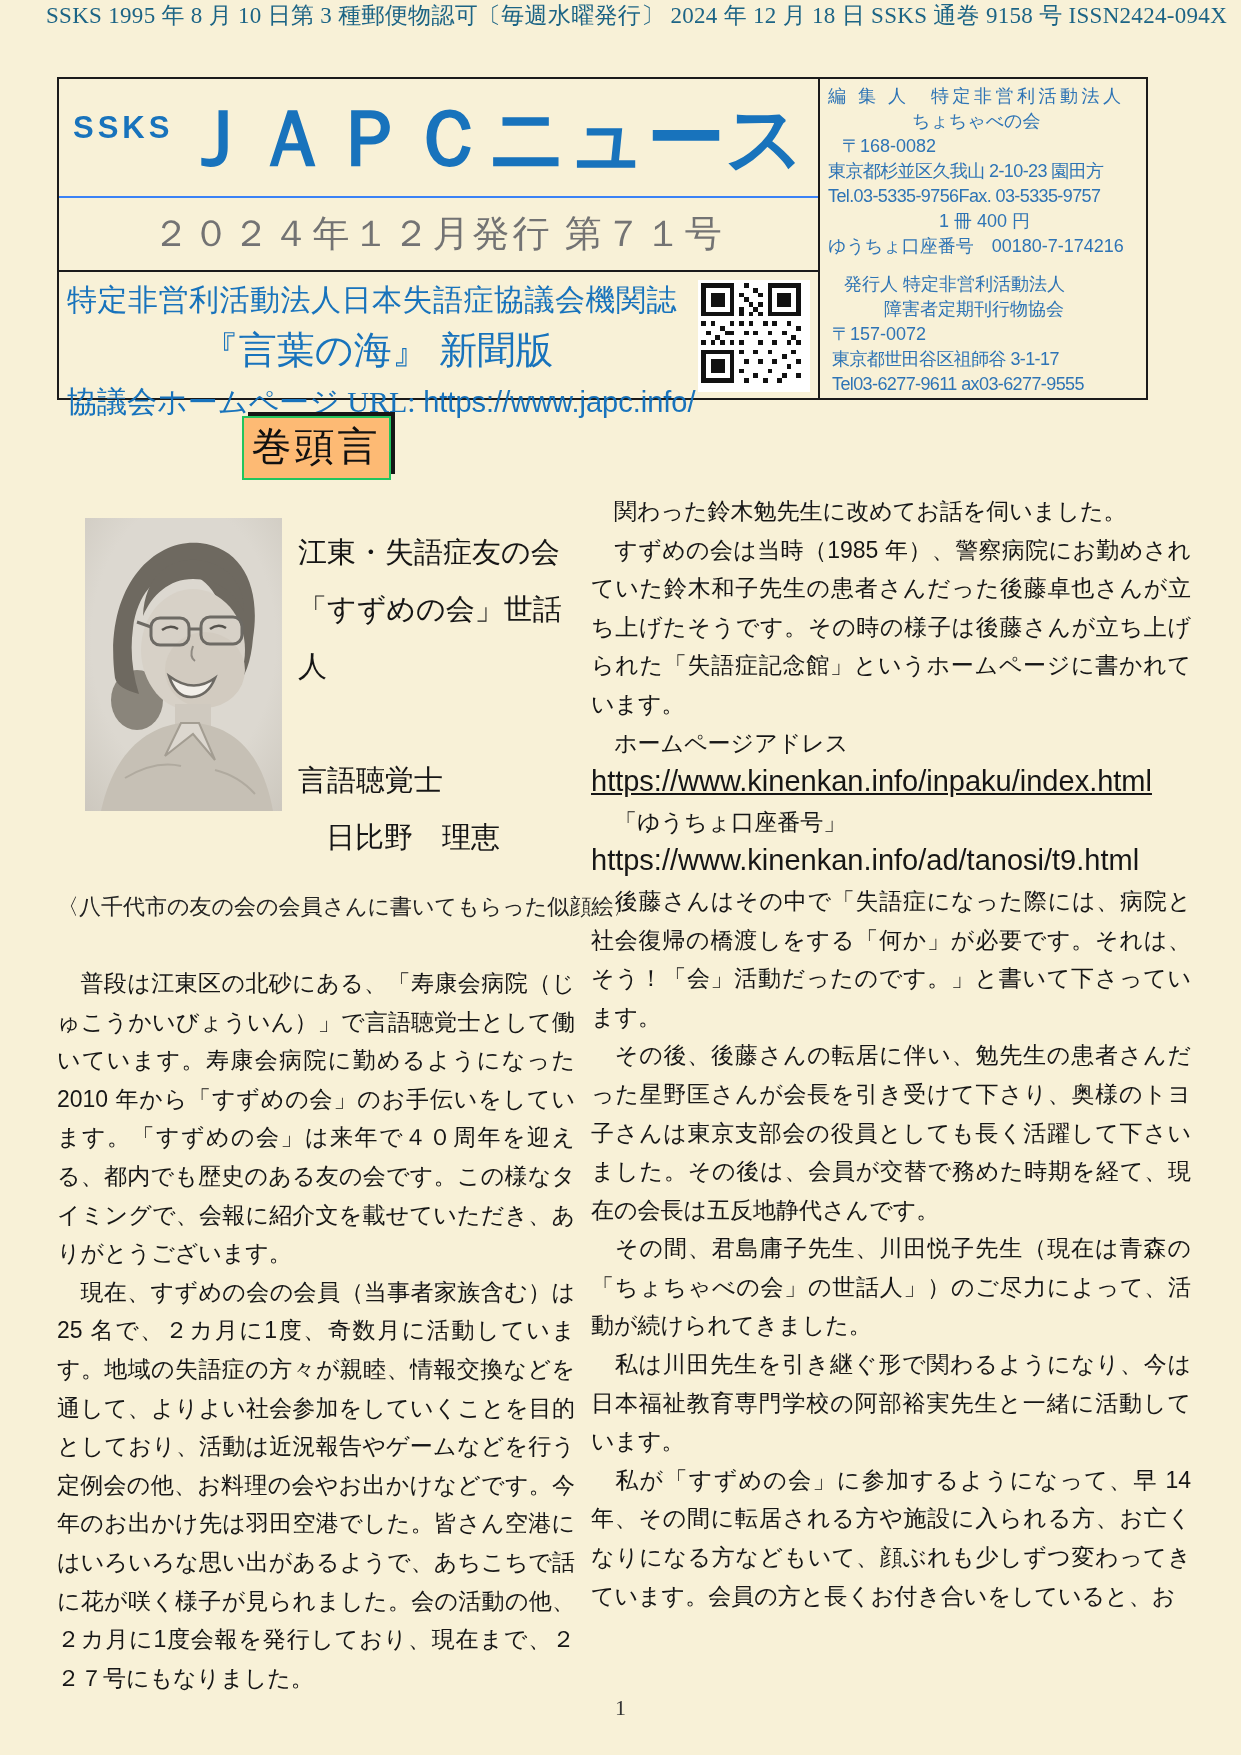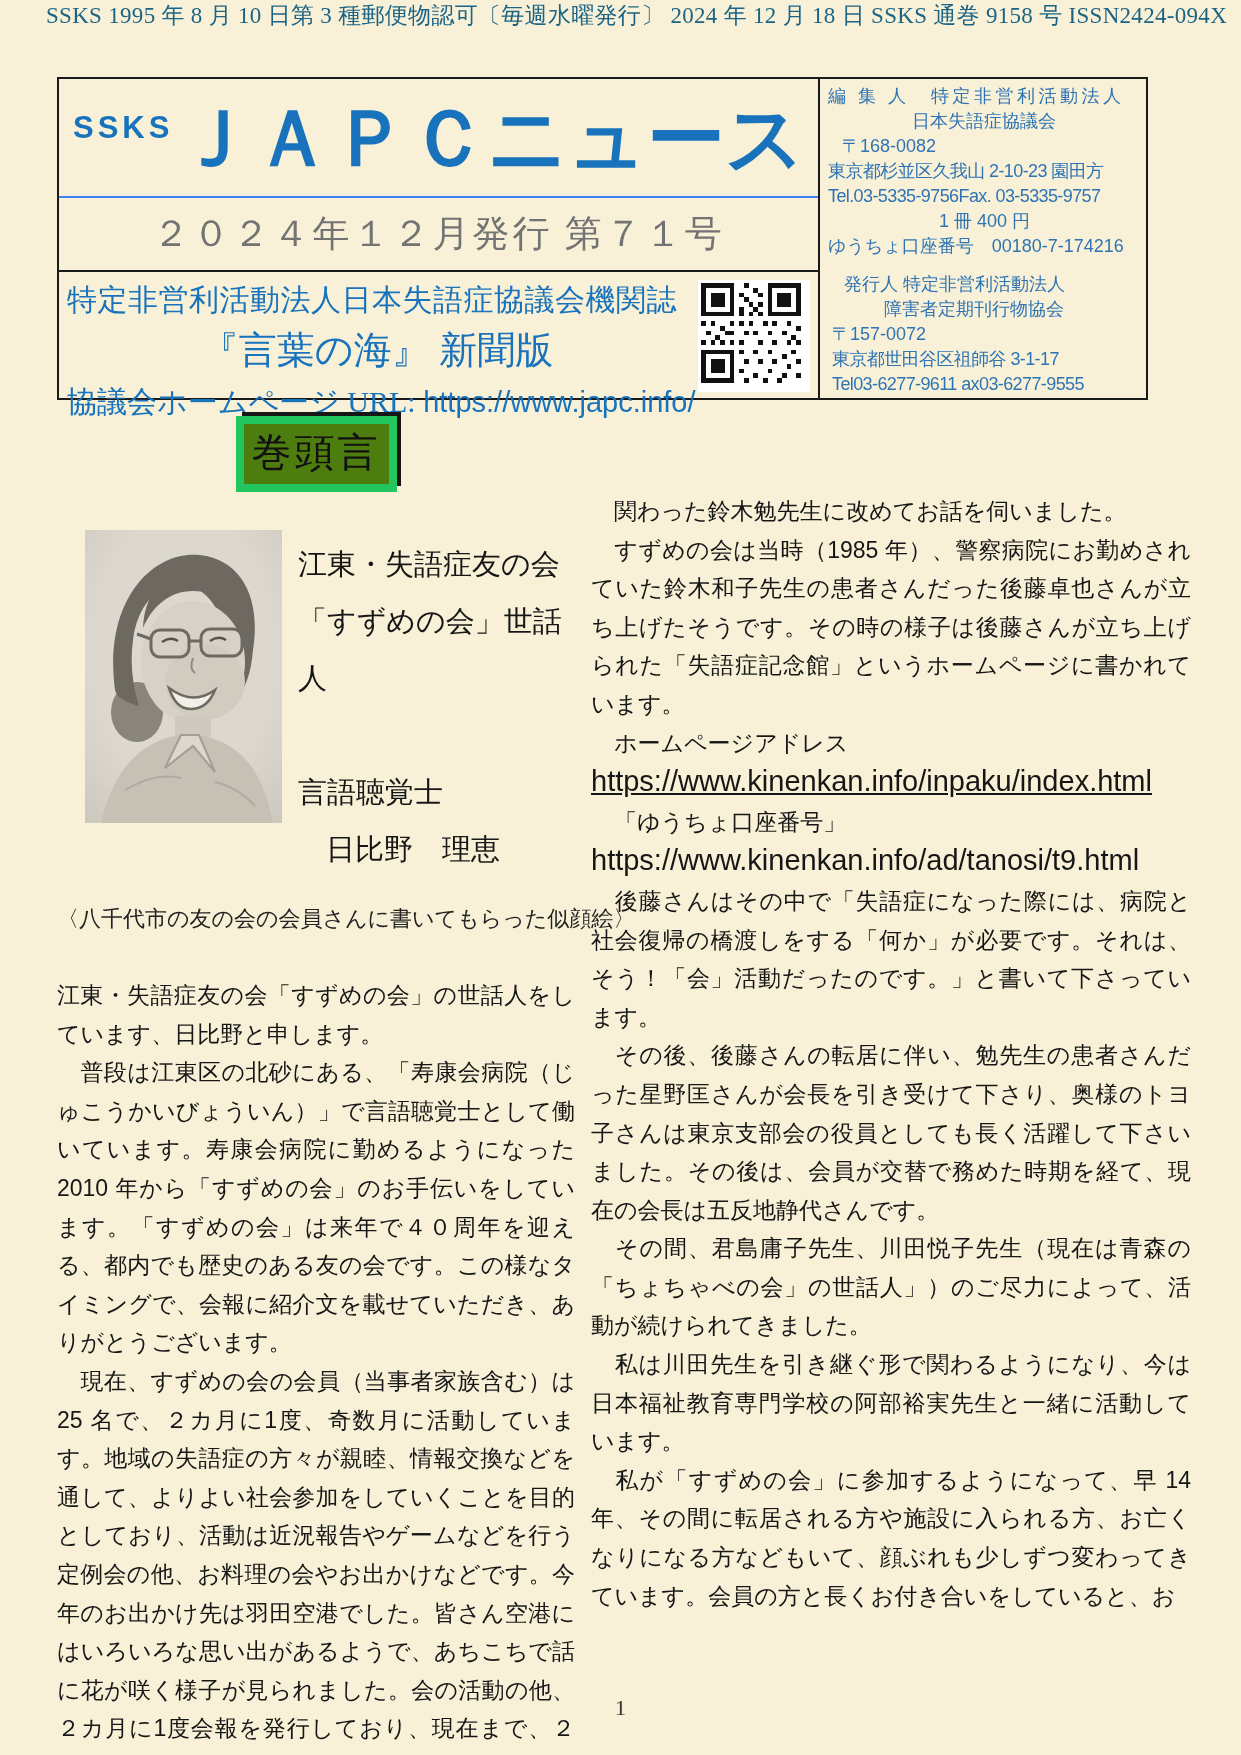--- a/index.html
+++ b/index.html
@@ -39,21 +39,21 @@
   .ind1{padding-left:14px;}
   .ind2{padding-left:16px;}
   .ind3{padding-left:56px;}
   .ind0{padding-left:4px;}
   .gap{height:13px;}
   .body{position:absolute; top:414px; left:57px; width:1134px; display:flex; gap:16px;}
   .col-left{width:518px; flex:none;}
   .col-right{width:600px; flex:none; padding-top:78px; box-sizing:border-box;}
   .heading-wrap{text-align:center; margin-top:2px;}
   .kantougen{
-    display:inline-block; border:8px solid #22c55e; background:#4d7c0f;
+    display:inline-block; border:2px solid #22c55e; background:#fdba74;
     box-shadow:5px -5px 0 -1px #161616;
     font-size:40px; letter-spacing:3px; padding:1px 8px 4px; color:#111;
   }
   .profile{display:flex; margin-top:38px;}
   .portrait{width:197px; height:293px; margin-left:28px; flex:none;}
   .profile-text{margin-left:16px; font-size:29px; line-height:57px; padding-top:6px; color:#161616;}
   .profile-text .spacer{height:57px;}
   .name-line{padding-left:28px;}
   .caption{margin-top:26px; font-size:22px; color:#222; white-space:nowrap;}
   .paras{margin-top:42px;}
@@ -160,21 +160,21 @@
                 <rect x="45" y="100" width="5" height="5"></rect>
                 <rect x="65" y="100" width="5" height="5"></rect>
                 <rect x="80" y="100" width="5" height="5"></rect>
             </g>
           </svg>
         </div>
       </div>
     </div>
     <div class="h-right">
       <div class="hr-line ls4">編 集 人　特定非営利活動法人</div>
-      <div class="hr-line ind-org">日本失語症協議会</div>
+      <div class="hr-line ind-org">ちょちゃべの会</div>
       <div class="hr-line ind1">〒168-0082</div>
       <div class="hr-line tight">東京都杉並区久我山 2-10-23 園田方</div>
       <div class="hr-line tight">Tel.03-5335-9756Fax. 03-5335-9757</div>
       <div class="hr-line ctr">1 冊 400 円</div>
       <div class="hr-line">ゆうちょ口座番号　00180-7-174216</div>
       <div class="gap"></div>
       <div class="hr-line ind2">発行人 特定非営利活動法人</div>
       <div class="hr-line ind3">障害者定期刊行物協会</div>
       <div class="hr-line ind0">〒157-0072</div>
       <div class="hr-line ind0 tight">東京都世田谷区祖師谷 3-1-17</div>
@@ -220,21 +220,20 @@
         <div class="profile-text">
           <div>江東・失語症友の会</div>
           <div>「すずめの会」世話人</div>
           <div class="spacer"></div>
           <div>言語聴覚士</div>
           <div class="name-line">日比野　理恵</div>
         </div>
       </div>
       <div class="caption">〈八千代市の友の会の会員さんに書いてもらった似顔絵〉</div>
       <div class="paras">
-        <p>江東・失語症友の会「すずめの会」の世話人をしています、日比野と申します。</p>
         <p>　普段は江東区の北砂にある、「寿康会病院（じゅこうかいびょういん）」で言語聴覚士として働いています。寿康会病院に勤めるようになった 2010 年から「すずめの会」のお手伝いをしています。「すずめの会」は来年で４０周年を迎える、都内でも歴史のある友の会です。この様なタイミングで、会報に紹介文を載せていただき、ありがとうございます。</p>
         <p>　現在、すずめの会の会員（当事者家族含む）は 25 名で、２カ月に1度、奇数月に活動しています。地域の失語症の方々が親睦、情報交換などを通して、よりよい社会参加をしていくことを目的としており、活動は近況報告やゲームなどを行う定例会の他、お料理の会やお出かけなどです。今年のお出かけ先は羽田空港でした。皆さん空港にはいろいろな思い出があるようで、あちこちで話に花が咲く様子が見られました。会の活動の他、２カ月に1度会報を発行しており、現在まで、２２７号にもなりました。</p>
 
       </div>
     </div>
     <div class="col-right">
       <p>　関わった鈴木勉先生に改めてお話を伺いました。</p>
       <p>　すずめの会は当時（1985 年）、警察病院にお勤めされていた鈴木和子先生の患者さんだった後藤卓也さんが立ち上げたそうです。その時の様子は後藤さんが立ち上げられた「失語症記念館」というホームページに書かれています。</p>
       <p>　ホームページアドレス</p>
       <p class="urlline"><a class="url u">https://www.kinenkan.info/inpaku/index.html</a></p>

